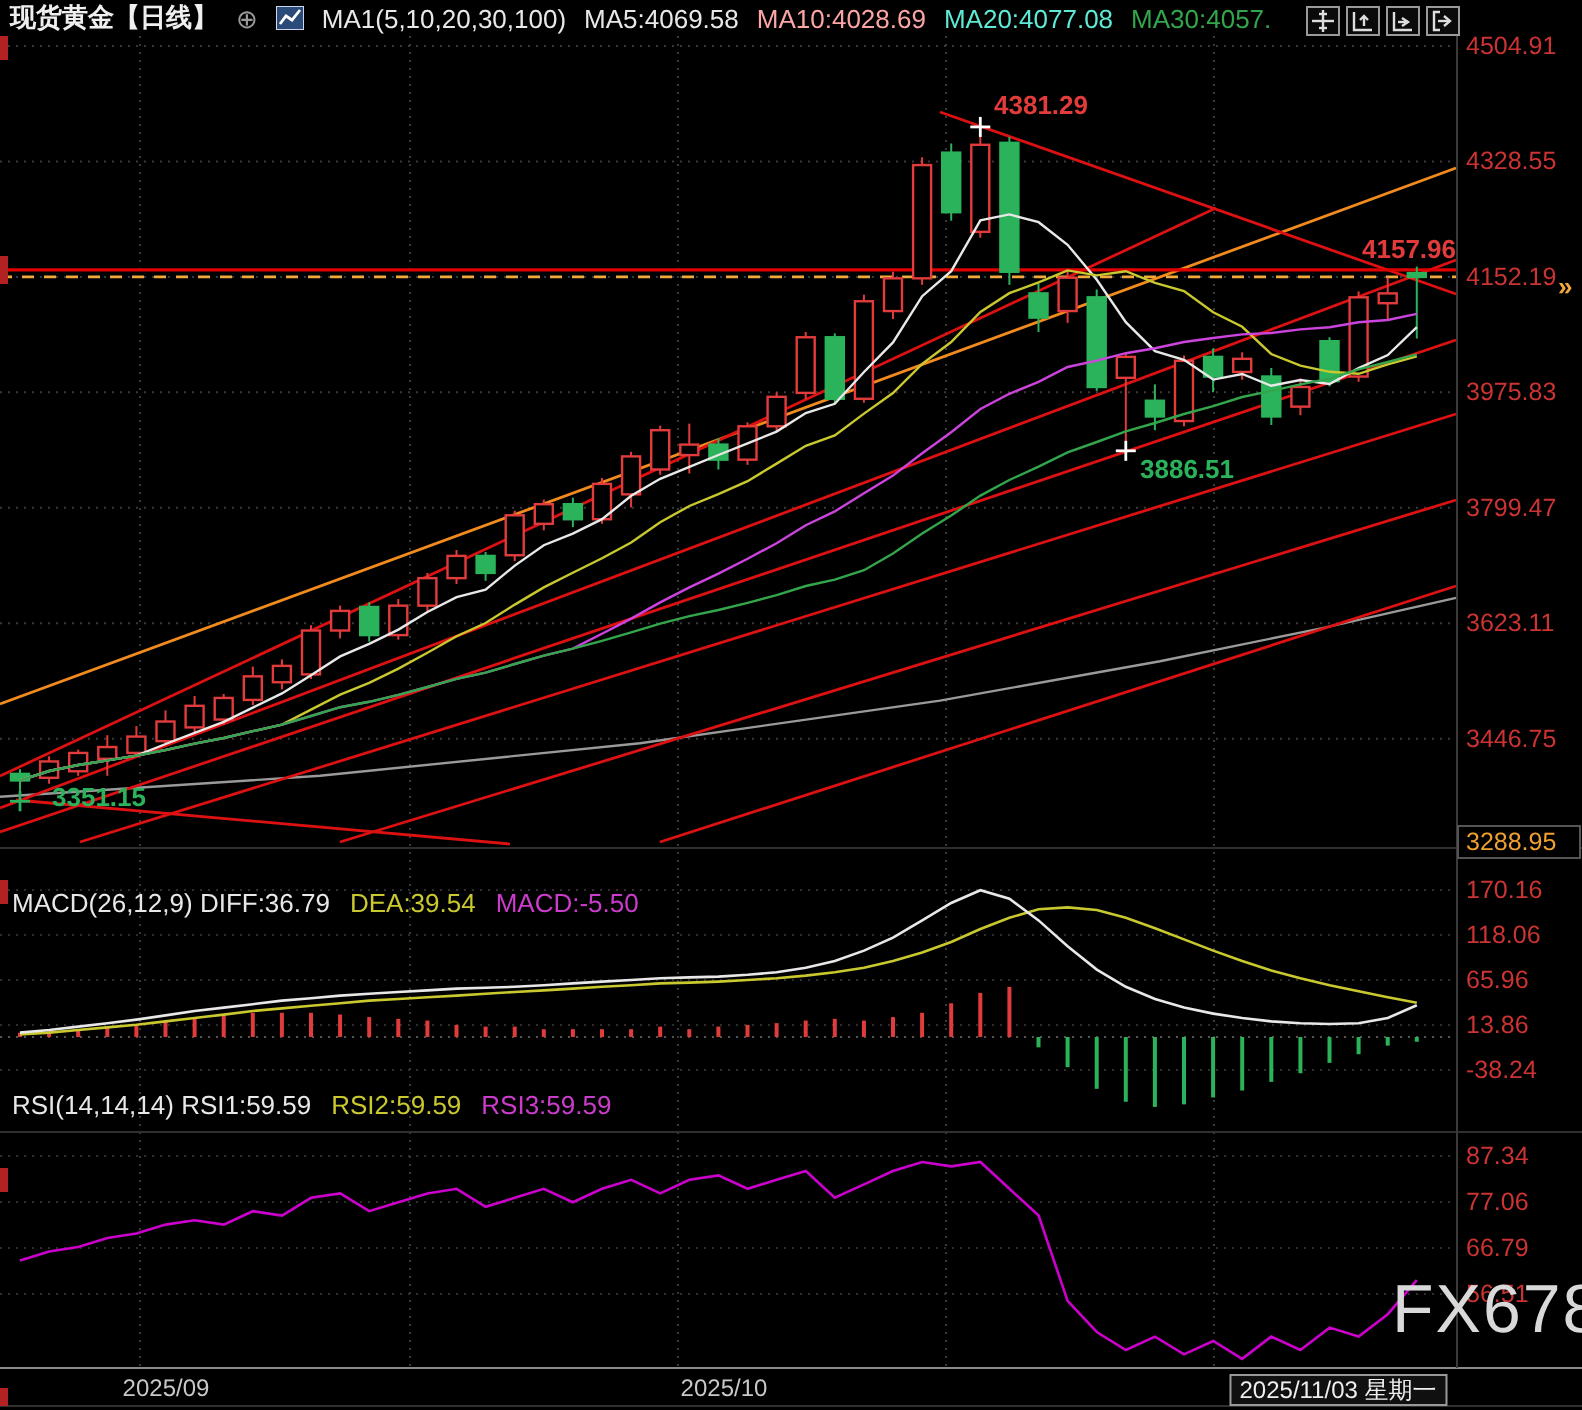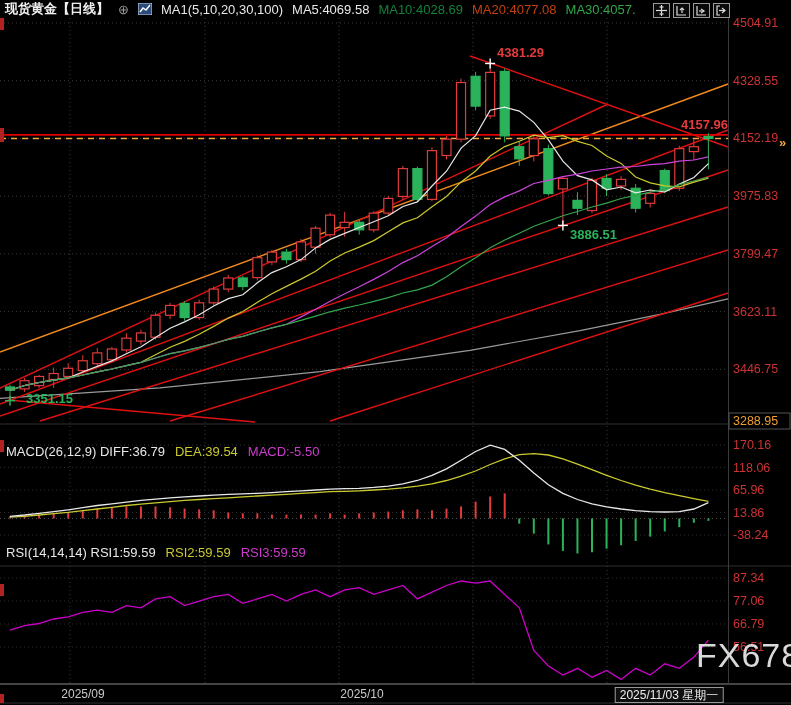--- a/index.html
+++ b/index.html
@@ -5,21 +5,21 @@
   html,body{margin:0;padding:0;background:#000;}
   #app{position:relative;width:791px;height:705px;background:#000;overflow:hidden;
        font-family:"Liberation Sans",sans-serif;-webkit-font-smoothing:antialiased;}
   #chart-holder{position:absolute;left:0;top:0;width:791px;height:705px;}
   .topbar{position:absolute;left:5px;top:1px;height:16px;display:flex;align-items:center;
           gap:9px;font-size:13px;white-space:nowrap;z-index:5;text-align:right;}
   .title{color:#efefef;font-weight:bold;}
   .zoom-glyph{color:#9a9a9a;font-size:13px;}
   .chart-ic{width:14px;height:12px;display:inline-block;}
   .ma-group{color:#e8e8e8;}
-  .ma5{color:#e8e8e8;} .ma10{color:#15803d;} .ma20{color:#c2410c;} .ma30{color:#33a64c;}
+  .ma5{color:#e8e8e8;} .ma10{color:#fca5a5;} .ma20{color:#5eead4;} .ma30{color:#33a64c;}
   .toolbar{position:absolute;left:653px;top:3px;display:flex;gap:3px;z-index:6;}
   .tool-btn{width:15px;height:13px;border:1px solid #9a9a9a;background:#0a0a0a;
             display:flex;align-items:center;justify-content:center;cursor:pointer;}
   .pane-header{position:absolute;height:15px;display:flex;gap:10px;font-size:13px;
                white-space:nowrap;z-index:5;}
   .macd-h{left:6px;top:425px;margin-top:19px;} .rsi-h{left:6px;top:545px;}
   .hdr-white{color:#e8e8e8;} .hdr-yellow{color:#c9c92f;} .hdr-magenta{color:#cc3ccc;}
   .watermark{position:absolute;left:656px;top:636px;font-size:34px;color:#d9d9d9;
              letter-spacing:1px;z-index:4;font-weight:500;margin-left:40px;}
   .xaxis-label{position:absolute;top:687px;transform:translateX(-50%);font-size:12px;

